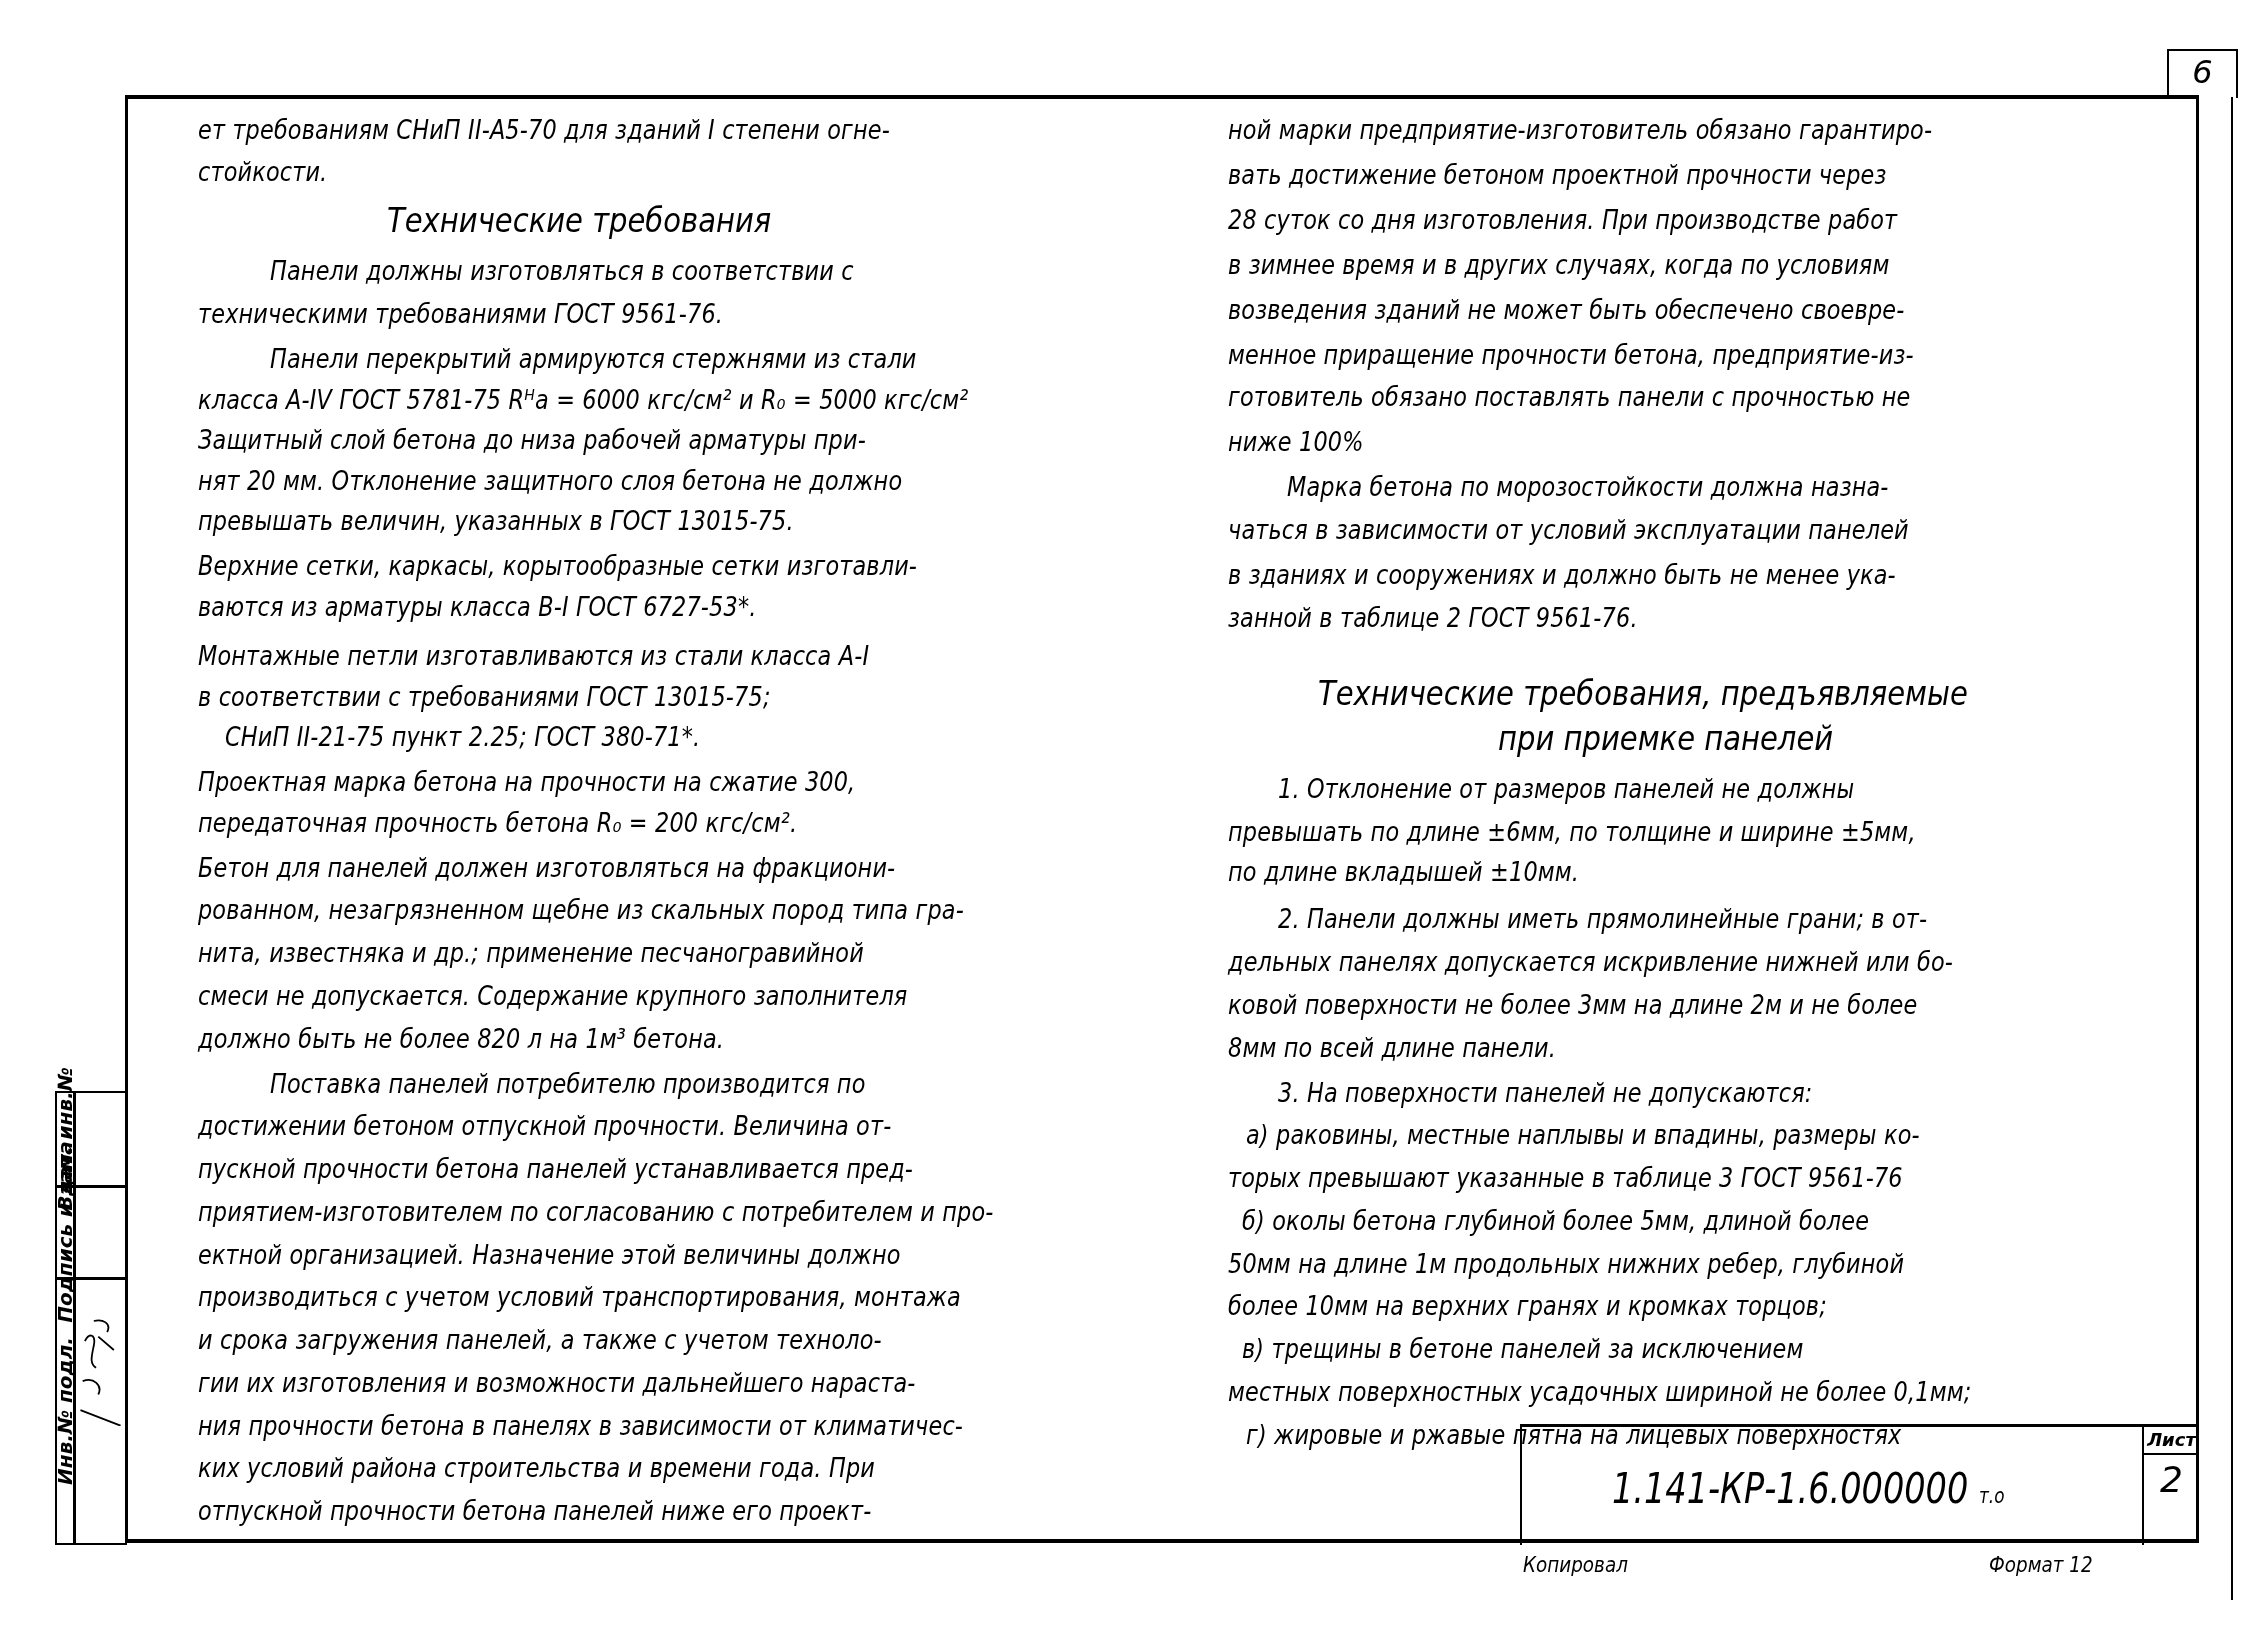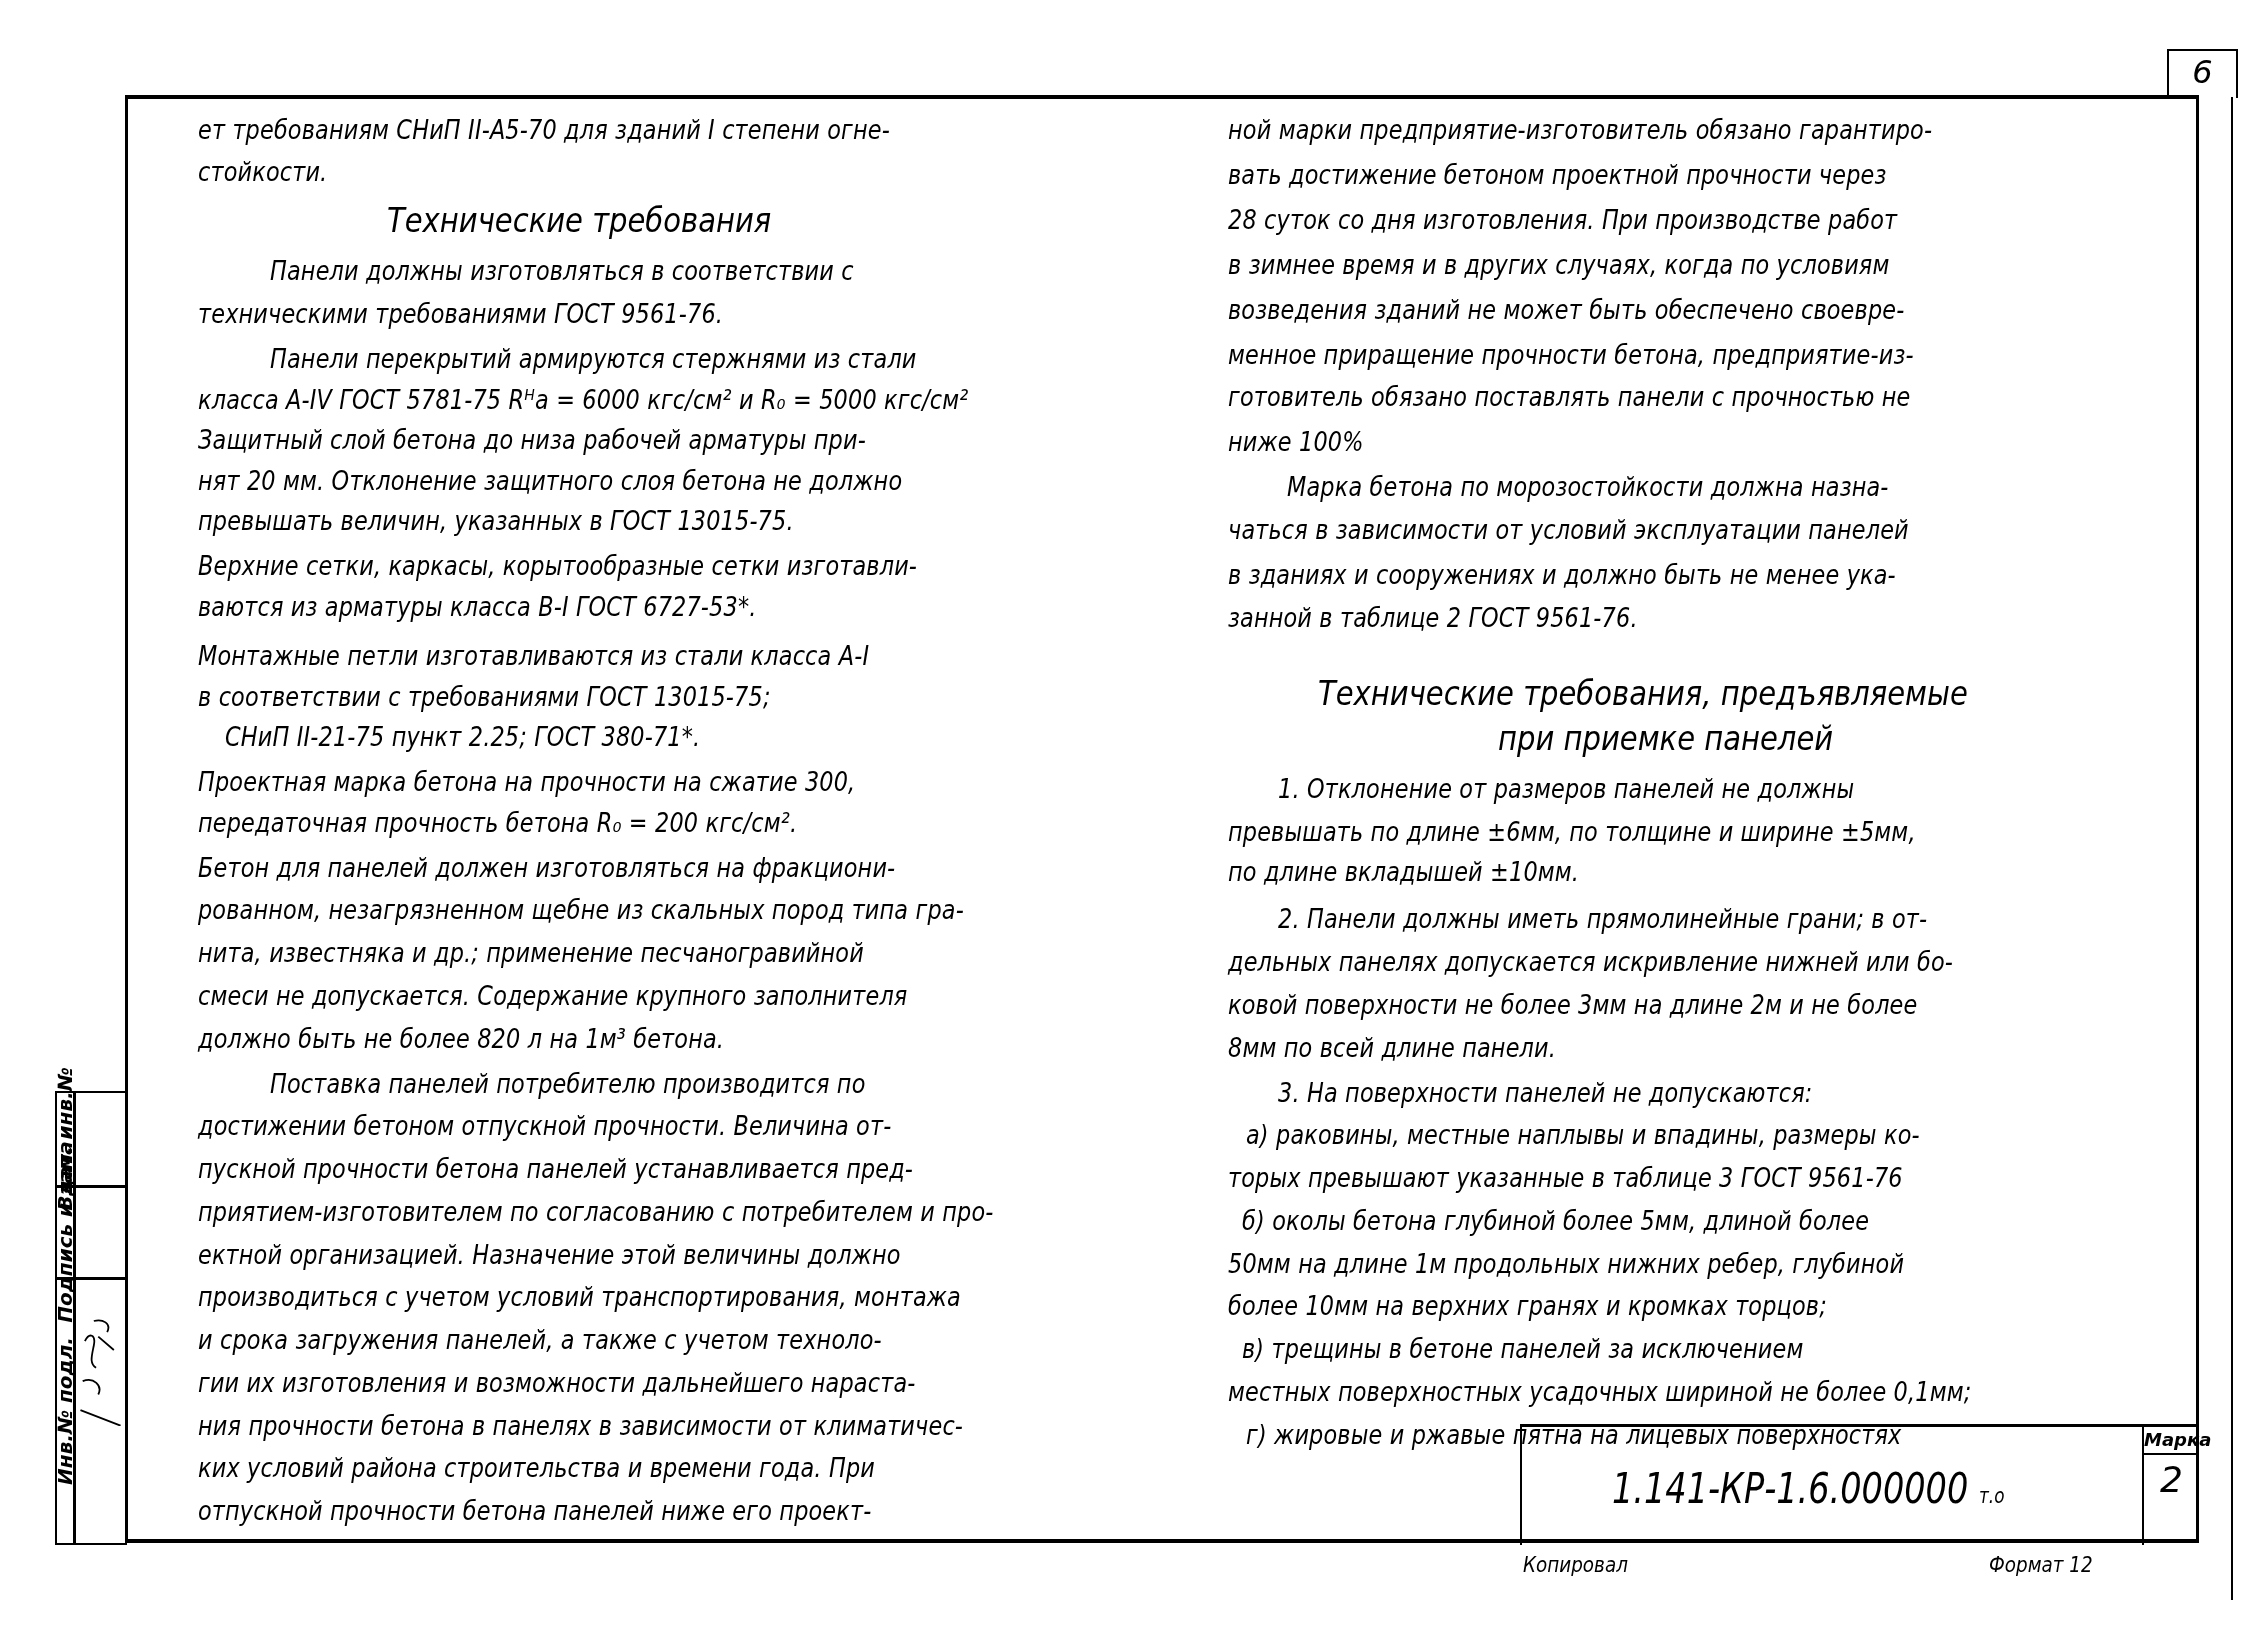--- a/index.html
+++ b/index.html
@@ -133,20 +133,20 @@
 <svg class="signature" viewBox="0 0 110 250">
   <path d="M40 15 C60 10 80 20 70 40 M20 60 C30 40 45 45 40 70 C35 95 30 110 45 120 M50 50 L85 80 M15 150 C40 140 60 160 50 180 M10 215 L100 250" stroke="#000" stroke-width="4" fill="none"></path>
 </svg>
 
 <div class="titleblock">
   <div class="tb-code">
     <span>1.141-КР-1.6.000000</span>
     <small>т.о</small>
   </div>
   <div class="tb-sheet">
-    <div class="tb-sheet-label">Марка</div>
+    <div class="tb-sheet-label">Лист</div>
     <div class="tb-sheet-num">2</div>
   </div>
 </div>
 
 <div class="under" style="left:1523px; top:1552px;">Копировал</div>
 <div class="under" style="left:1989px; top:1552px;">Формат 12</div>
 
 
 </body></html>

